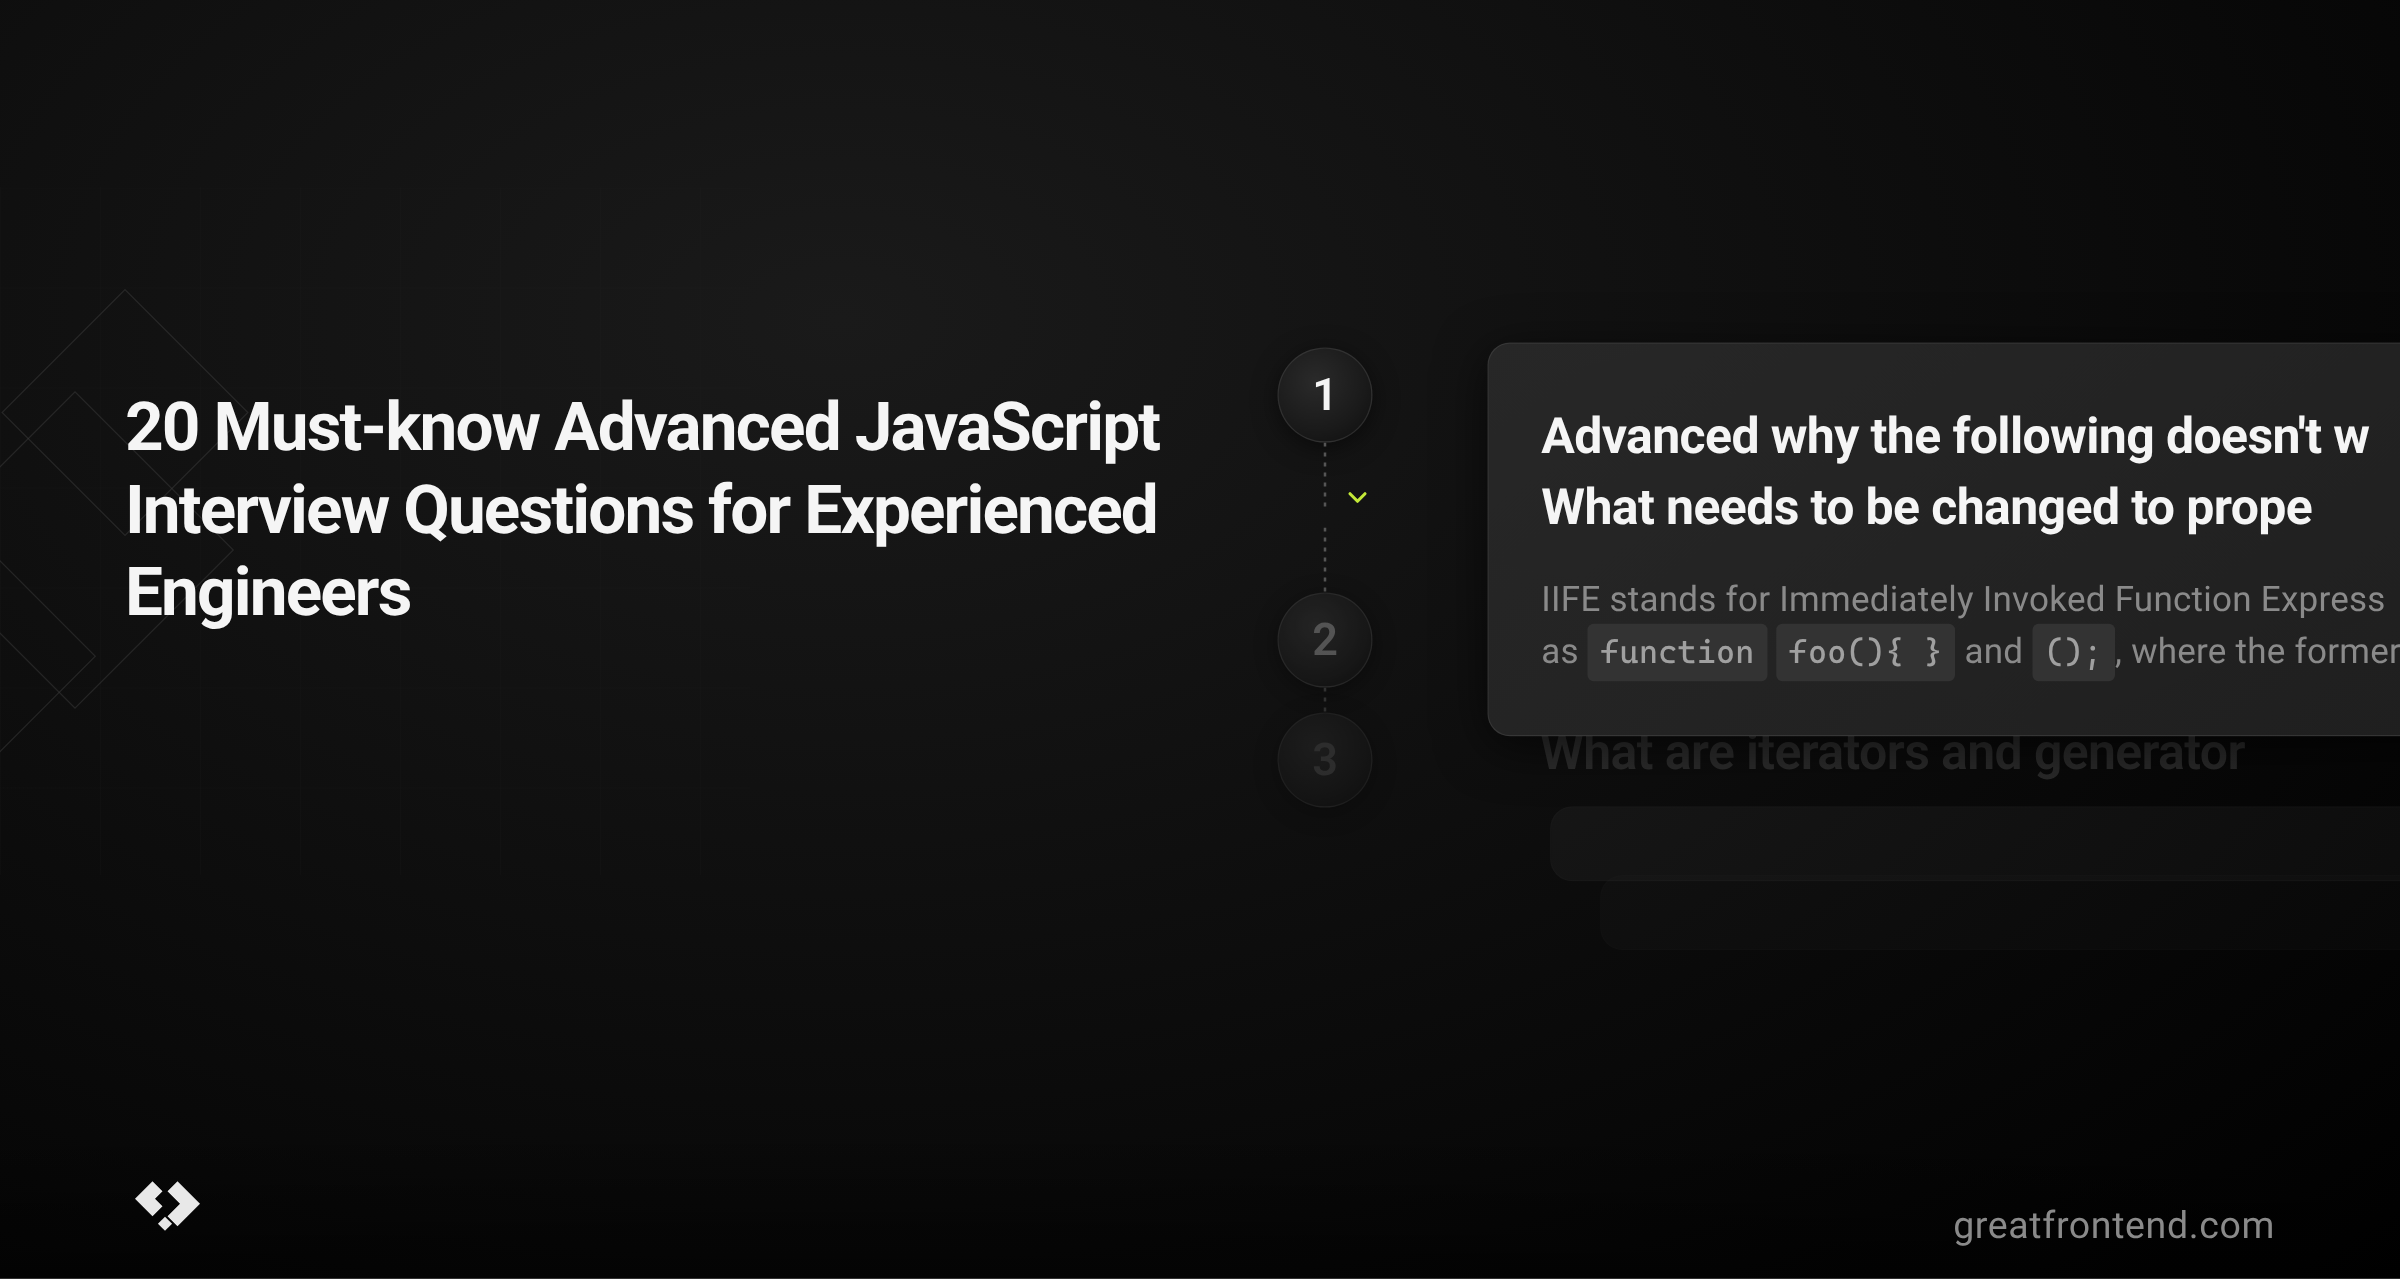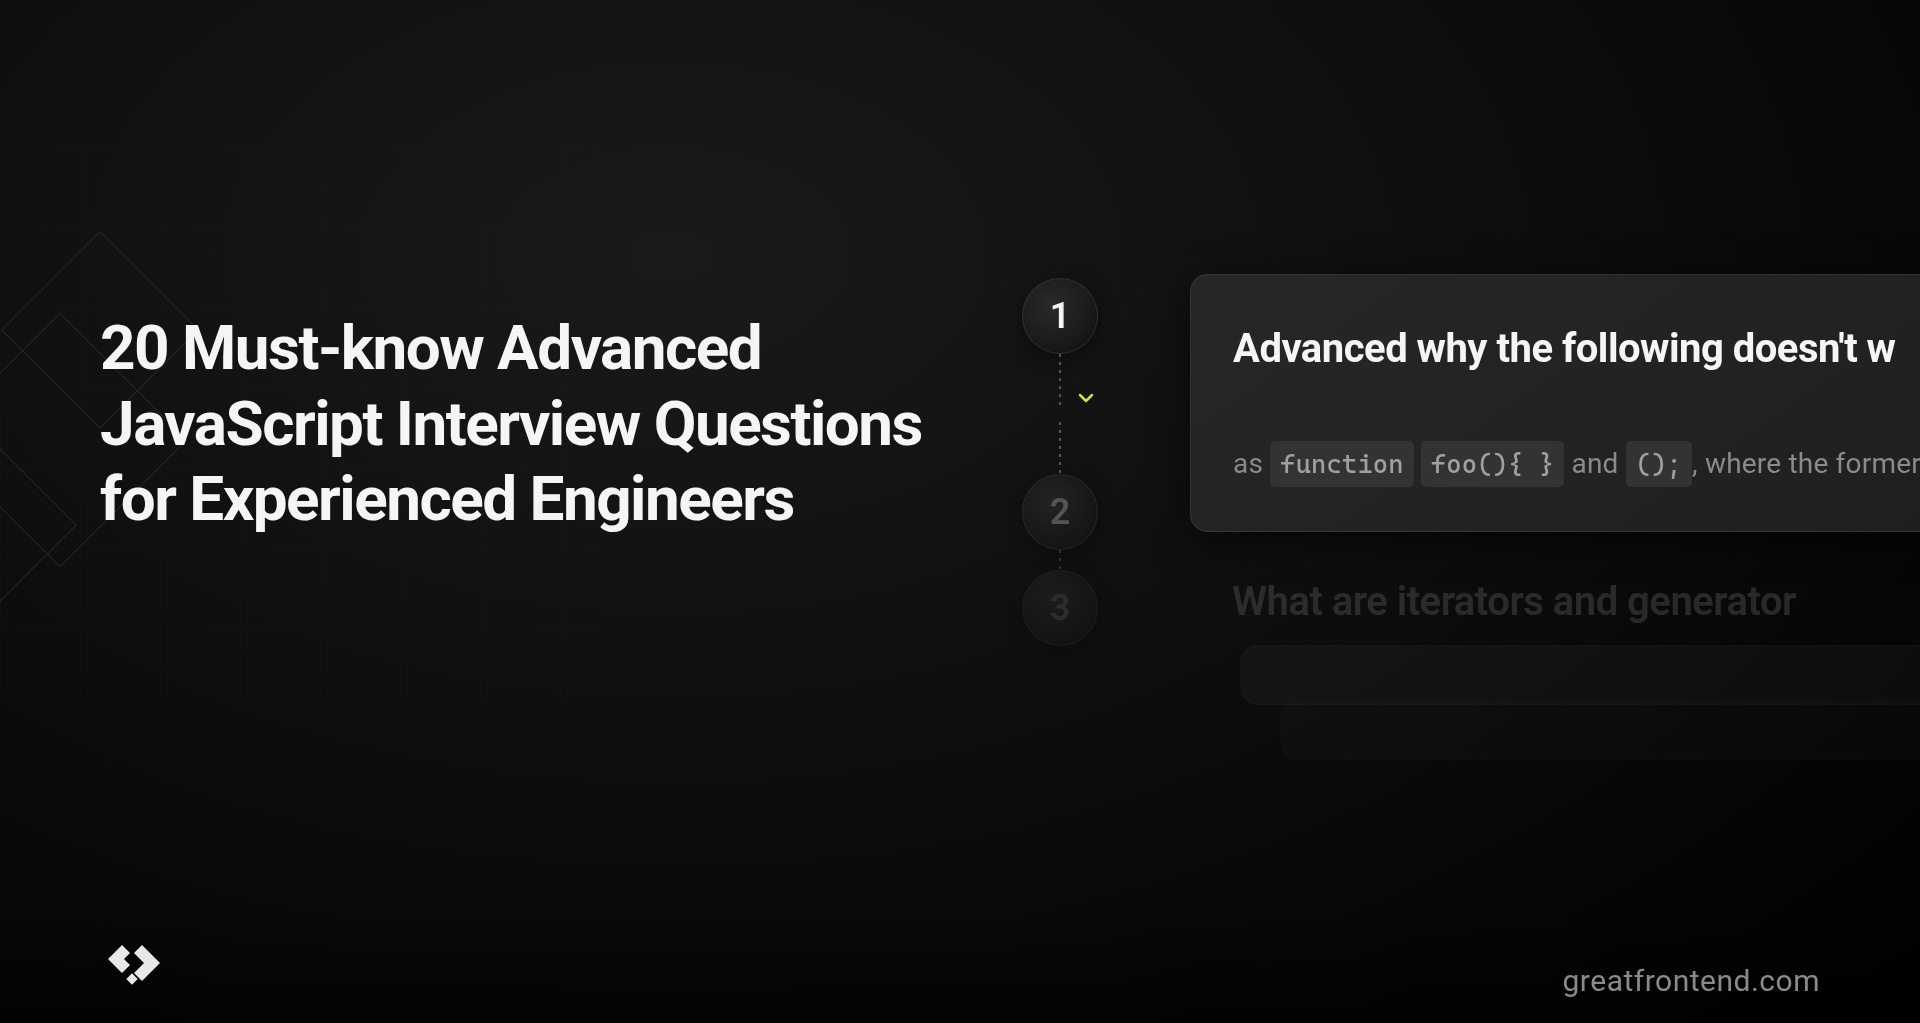--- a/index.html
+++ b/index.html
@@ -60,21 +60,21 @@
       width: 130px;
       height: 130px;
     }
     
     
     .title {
       position: absolute;
       left: 100px;
       top: 310px;
       color: #f5f5f5;
-      font-size: 62px;
+      font-size: 54px;
       font-weight: 700;
       line-height: 1.22;
       letter-spacing: -1.5px;
       max-width: 900px;
     }
     
     
     .steps {
       position: absolute;
       left: 1022px;
@@ -261,23 +261,24 @@
 </div>
 
 <div class="stacked-card stacked-2"></div>
 <div class="stacked-card stacked-1"></div>
 
 <div class="peek-card">What are iterators and generator</div>
 
 <div class="card">
   <div class="card-question">
     <span>Advanced why the following doesn't w</span><br>
+    <span>What needs to be changed to prope</span>
   </div>
   <div class="card-answer">
-    <br>
+    <span>IIFE stands for Immediately Invoked Function Express</span><br>
     <span>as </span><span class="code-inline">function</span> <span class="code-inline">foo(){ }</span><span> and </span><span class="code-inline">();</span><span>, where the former i</span>
   </div>
 </div>
 
 <div class="footer">
   <div class="logo">
     <svg width="64" height="48" viewBox="0 0 64 48" fill="none">
       <path d="M 22 6 L 8 20 L 22 34 L 30 26 L 24 20 L 30 14 Z" fill="#e8e8e8"></path>
       <path d="M 38 14 L 48 24 L 38 34 L 46 42 L 64 24 L 46 6 Z" fill="#e8e8e8" transform="translate(-4,0)"></path>
       <rect x="28" y="36" width="8" height="8" fill="#e8e8e8" transform="rotate(45 32 40)"></rect>

